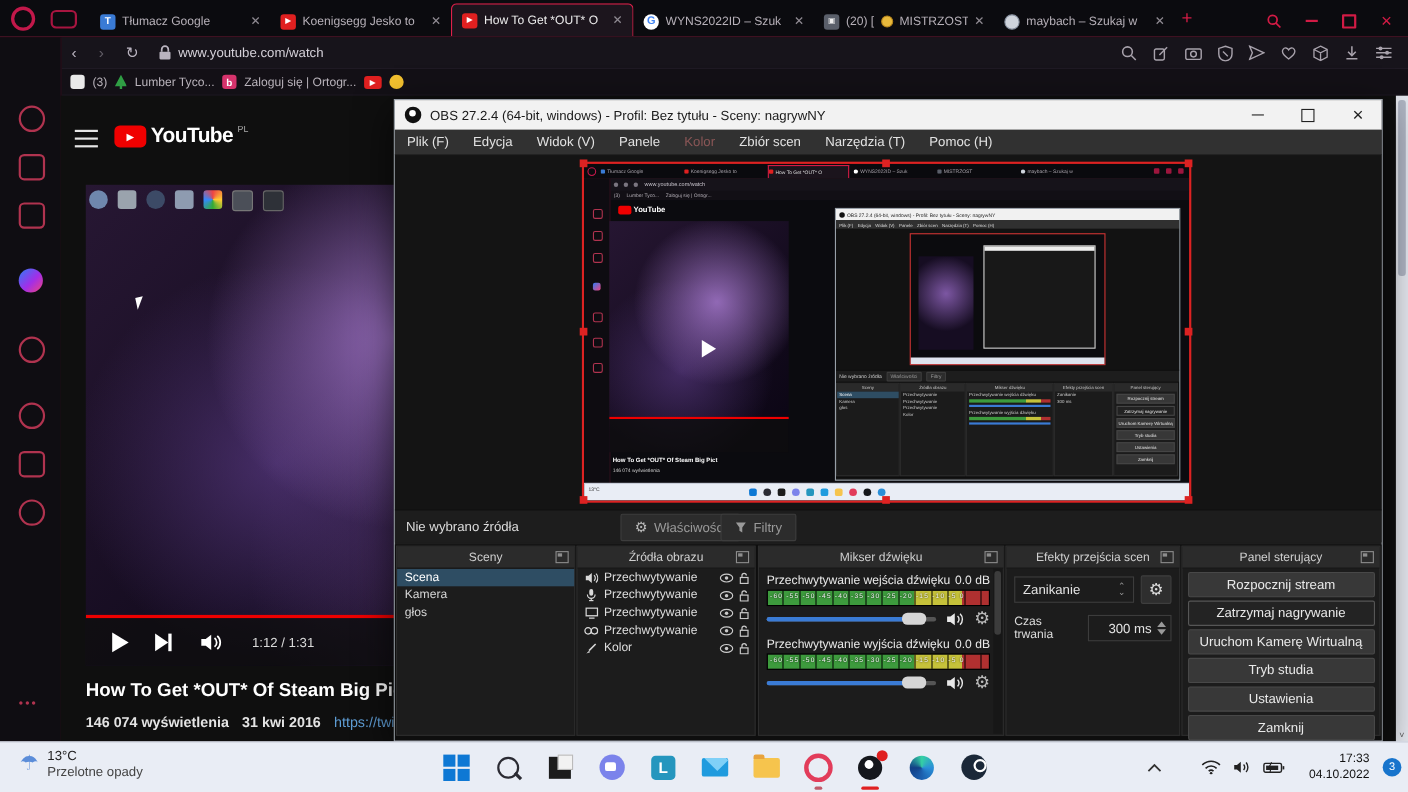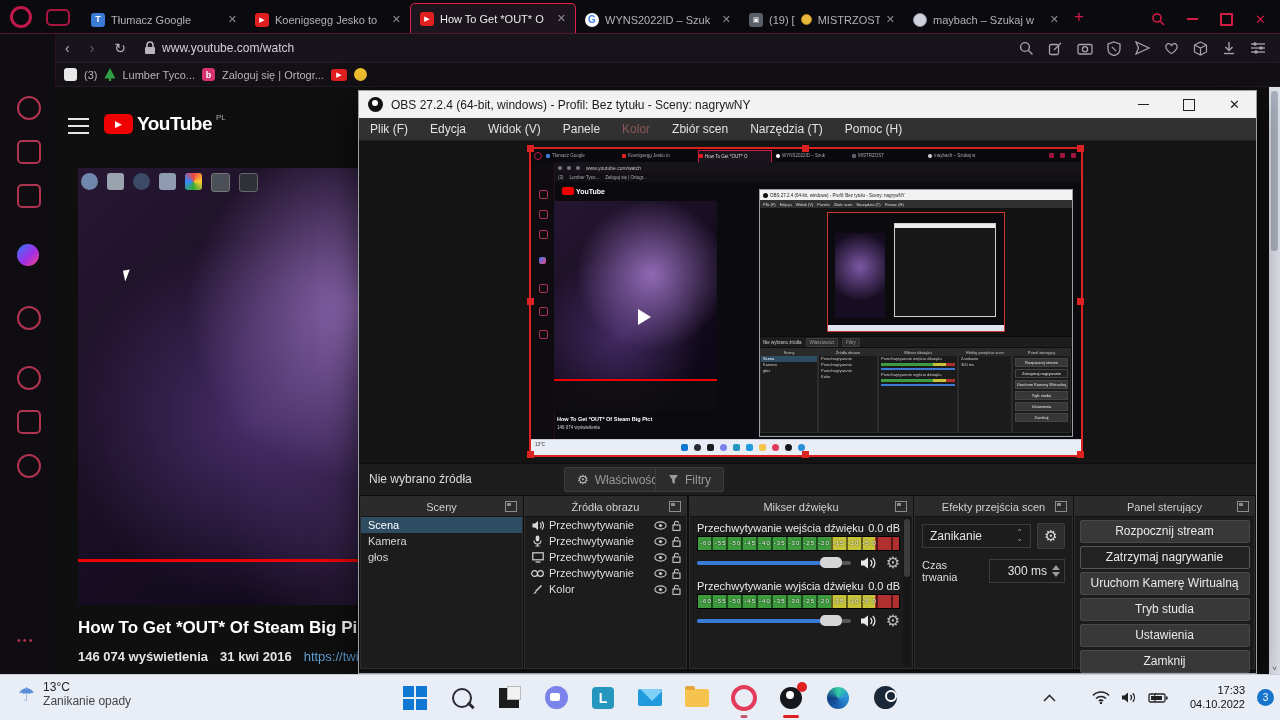--- a/index.html
+++ b/index.html
@@ -306,21 +306,21 @@
       <span class="lbl">How To Get *OUT* O</span>
       <span class="x">✕</span>
     </div>
     <div class="tab">
       <span class="fv fv-g">G</span>
       <span class="lbl">WYNS2022ID – Szuk</span>
       <span class="x">✕</span>
     </div>
     <div class="tab">
       <span class="fv fv-dark">▣</span>
-      <span class="lbl" style="flex:none">(19) [</span>
+      <span class="lbl" style="flex:none">(20) [</span>
       <span class="medal"></span>
       <span class="lbl">MISTRZOST</span>
       <span class="x">✕</span>
     </div>
     <div class="tab">
       <span class="fv fv-globe"></span>
       <span class="lbl">maybach – Szukaj w</span>
       <span class="x">✕</span>
     </div>
     <span class="newtab">+</span>
@@ -426,20 +426,32 @@
         <i style="background:#6f87ad;border-radius:50%"></i>
           <i style="background:#9aa3ad"></i>
         <i style="background:#3c4a66;border-radius:50%"></i>
           <i style="background:#8e9bb0"></i>
         <i style="background:conic-gradient(#e44,#fc3,#3a3,#38f,#e44)"></i>
         <i style="background:#4b4f58;border:1px solid #777"></i>
         <i style="background:#2e3138;border:1px solid #666"></i>
       </div>
       <span class="vcursor"></span>
       <div class="vprog"></div>
+      <div class="vctrl">
+        <span class="vplay"></span>
+        <span class="vnext">
+            <b></b>
+            <i></i>
+          </span>
+        <svg width="21" height="18" viewBox="0 0 21 18" style="margin-left:26px">
+          <path d="M1 6 H5 L10 2 V16 L5 12 H1 Z" fill="#fff"></path>
+          <path d="M13 5 a5 5 0 0 1 0 8 M15.5 3 a8 8 0 0 1 0 12" fill="none" stroke="#fff" stroke-width="1.6"></path>
+        </svg>
+        <span class="vtime">1:12 / 1:31</span>
+      </div>
     </div>
 
     <div id="vtitle">How To Get *OUT* Of Steam Big Pict</div>
     <div id="vmeta">
       <span>146 074 wyświetlenia</span>
       <span>31 kwi 2016</span>
       <span class="lnk">https://twitte</span>
     </div>
   </div>
 
@@ -839,21 +851,21 @@
         <span class="cbtn">Zamknij</span>
       </div>
     </div>
   </div>
 
   <div id="taskbar">
     <div class="weather">
       <span class="umb">☂</span>
       <span>
         <div class="t1">13°C</div>
-        <div class="t2">Zanikanie opady</div>
+        <div class="t2">Przelotne opady</div>
       </span>
     </div>
     <div class="tb-ic">
       <span class="tbi">
           <span class="win-logo">
             <i></i>
             <i></i>
             <i></i>
             <i></i>
           </span>

